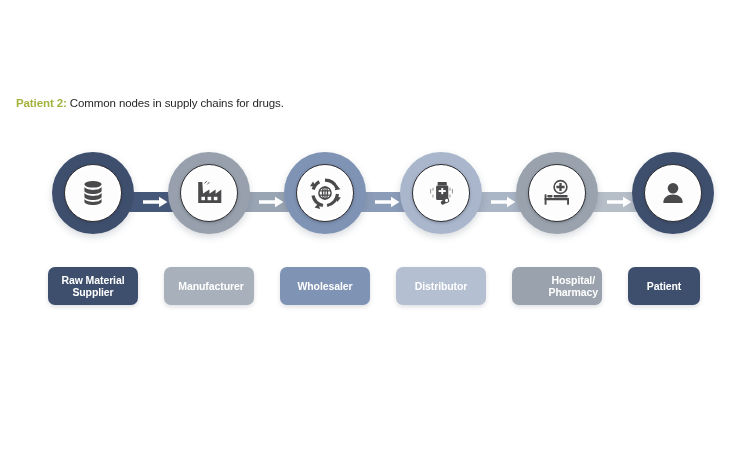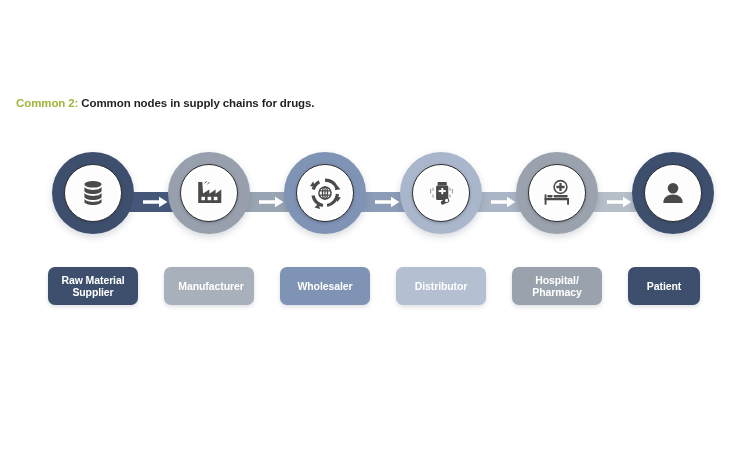--- a/index.html
+++ b/index.html
@@ -24,21 +24,21 @@
     font-weight: bold;
     letter-spacing: -0.1px;
     white-space: nowrap;
   }
   #figure-caption .fig-label {
     color: #a3b33c;
   }
   #figure-caption .fig-text {
     color: #231f20;
     margin-left: 3px;
-    font-weight: bold;
+    font-weight: normal;
   }
 
   
   #flow-diagram {
     position: absolute;
     left: 0;
     top: 0;
     width: 750px;
     height: 450px;
     border-radius: 12px;
@@ -103,21 +103,21 @@
     letter-spacing: -0.1px;
     box-shadow: 0 2px 4px rgba(70, 80, 100, 0.18);
     padding: 0 4px;
     box-sizing: border-box;
   }
 </style>
 </head>
 <body style="background: rgb(255, 255, 255);">
 
 <div id="figure-caption">
-  <span class="fig-label">Common 2:</span><span class="fig-text">Common nodes in supply chains for drugs.</span>
+  <span class="fig-label">Patient 2:</span><span class="fig-text">Common nodes in supply chains for drugs.</span>
 </div>
 
 <div id="flow-diagram">
 
   <div class="connector" style="left: 128px; width: 54px;">
     <svg class="arrow-svg" width="54" height="20" viewBox="0 0 54 20">
       <rect x="0" y="0" width="54" height="20" fill="#46587a"></rect>
       <path d="M15 8.2 H31 V4.8 L39.5 10 L31 15.2 V11.8 H15 Z" fill="#ffffff"></path>
     </svg>
   </div>
@@ -242,20 +242,20 @@
   </div>
   <div class="node-label" style="left: 164px; width: 90px; background: rgb(168, 176, 187); padding-left: 8px;">
     <span>Manufacturer</span>
   </div>
   <div class="node-label" style="left: 280px; width: 90px; background: rgb(127, 147, 180);">
     <span>Wholesaler</span>
   </div>
   <div class="node-label" style="left: 396px; width: 90px; background: rgb(180, 191, 209);">
     <span>Distributor</span>
   </div>
-  <div class="node-label" style="left: 512px; width: 90px; background: rgb(154, 163, 173);">
+  <div class="node-label" style="left: 512px; width: 90px; background: rgb(154, 163, 173); justify-content: flex-end;">
     <span>Hospital/<br>Pharmacy</span>
   </div>
   <div class="node-label" style="left: 628px; width: 72px; background: rgb(62, 79, 109);">
     <span>Patient</span>
   </div>
 
 </div>
 
 </body></html>

